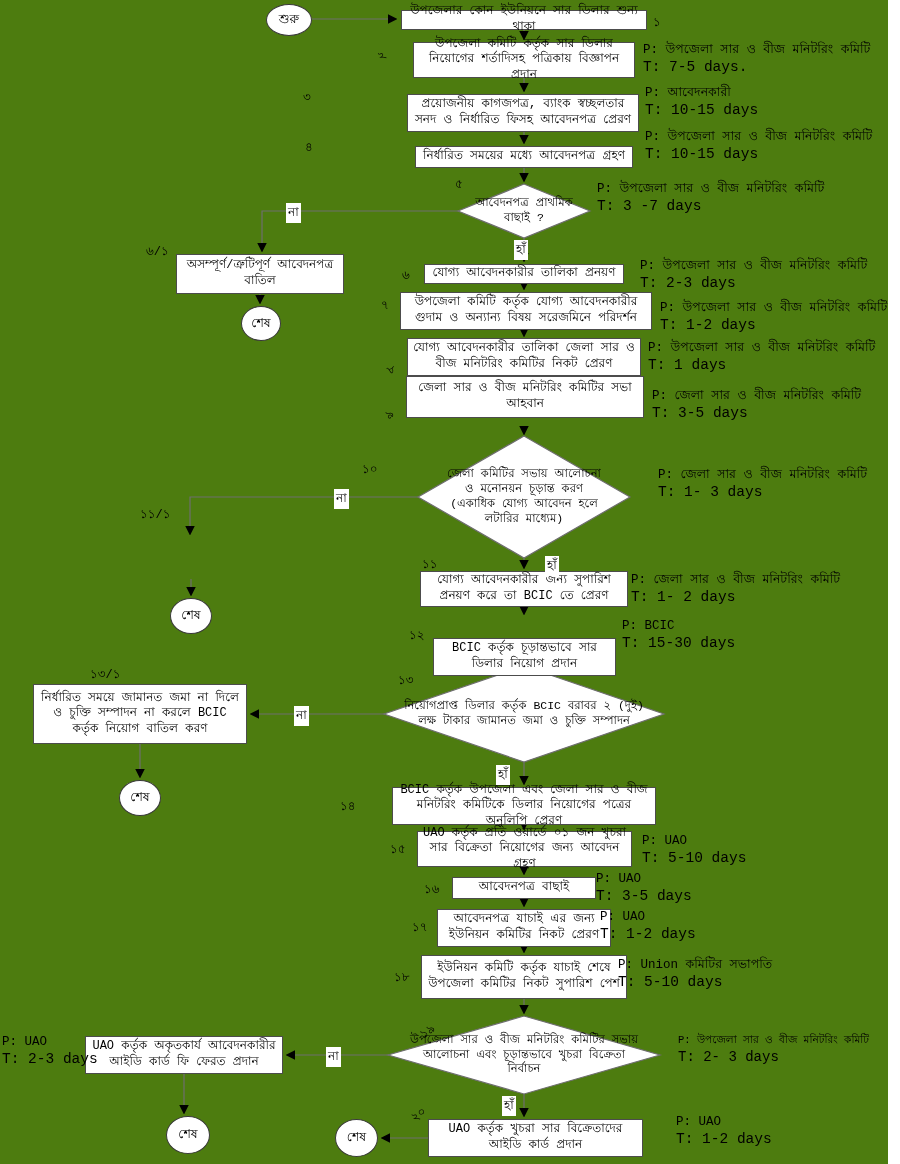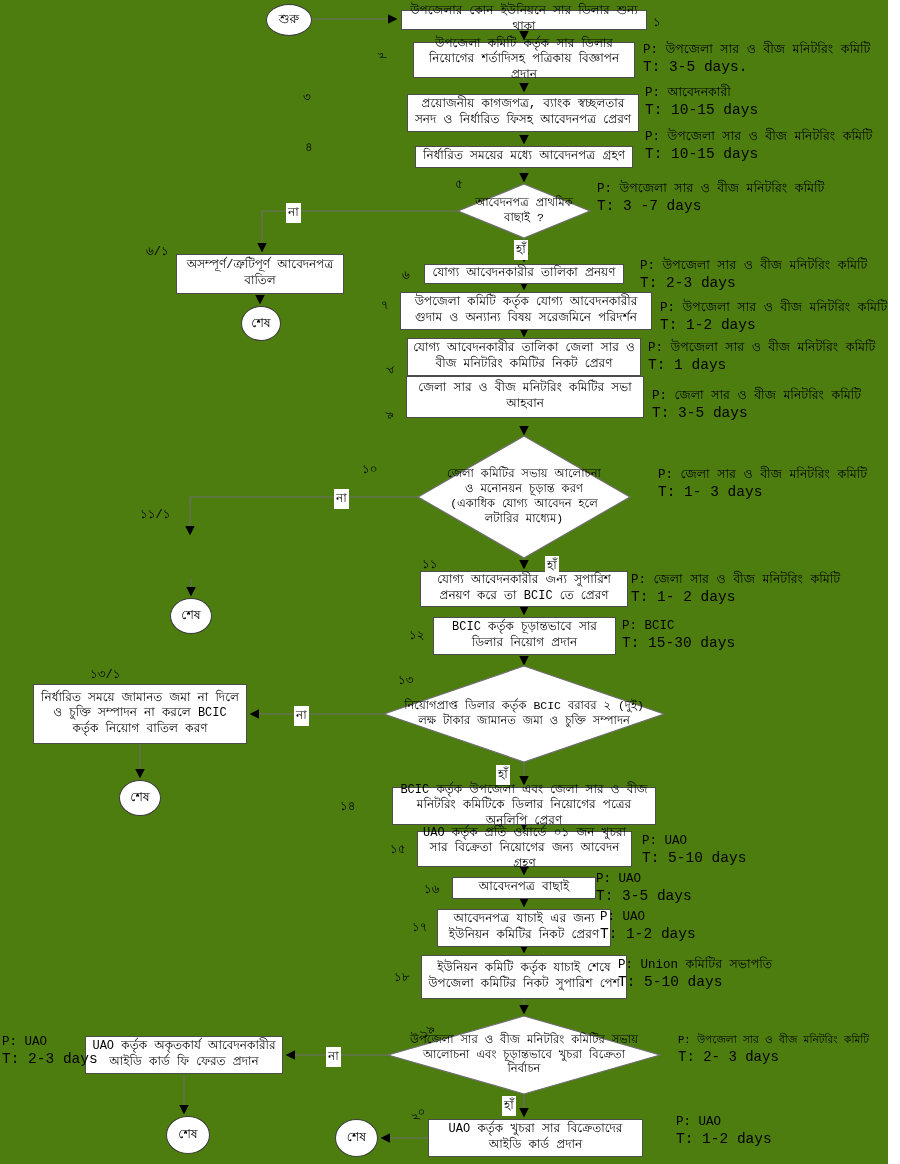--- a/index.html
+++ b/index.html
@@ -114,21 +114,21 @@
     </div>
   <div class="box" style="left:400px;top:292px;width:252px;height:38px">
       <span>উপজেলা কমিটি কর্তৃক যোগ্য আবেদনকারীর গুদাম ও অন্যান্য বিষয় সরেজমিনে পরিদর্শন</span>
     </div>
   <div class="box" style="left:406px;top:376px;width:238px;height:42px">
       <span>জেলা সার ও বীজ মনিটরিং কমিটির সভা আহবান</span>
     </div>
   <div class="box" style="left:420px;top:571px;width:208px;height:36px">
       <span>যোগ্য আবেদনকারীর জন্য সুপারিশ প্রনয়ণ করে তা BCIC তে প্রেরণ</span>
     </div>
-  <div class="box" style="left:433px;top:617px;width:183px;height:38px">
+  <div class="box" style="left:433px;top:638px;width:183px;height:38px">
       <span>BCIC কর্তৃক চূড়ান্তভাবে সার ডিলার নিয়োগ প্রদান</span>
     </div>
   <div class="box" style="left:33px;top:684px;width:214px;height:60px">
       <span>নির্ধারিত সময়ে জামানত জমা না দিলে ও চুক্তি সম্পাদন না করলে BCIC কর্তৃক নিয়োগ বাতিল করণ</span>
     </div>
   <div class="box" style="left:392px;top:787px;width:264px;height:38px">
       <span>BCIC কর্তৃক উপজেলা এবং জেলা সার ও বীজ মনিটরিং কমিটিকে ডিলার নিয়োগের পত্রের অনুলিপি প্রেরণ</span>
     </div>
   <div class="box" style="left:417px;top:831px;width:215px;height:36px">
       <span>UAO কর্তৃক প্রতি ওয়ার্ডে ০১ জন খুচরা সার বিক্রেতা নিয়োগের জন্য আবেদন গ্রহণ</span>
@@ -190,21 +190,21 @@
   <div class="lbl" style="left:514px;top:240px">হাঁ</div>
   <div class="lbl" style="left:334px;top:489px">না</div>
   <div class="lbl" style="left:545px;top:556px">হাঁ</div>
   <div class="lbl" style="left:294px;top:706px">না</div>
   <div class="lbl" style="left:496px;top:765px">হাঁ</div>
   <div class="lbl" style="left:326px;top:1047px">না</div>
   <div class="lbl" style="left:502px;top:1096px">হাঁ</div>
 
   <div class="ann" style="left:643px;top:42px">
       <div class="p">P: উপজেলা সার ও বীজ মনিটরিং কমিটি</div>
-      <div class="t">T: 3-5 days.</div>
+      <div class="t">T: 7-5 days.</div>
     </div>
   <div class="ann" style="left:645px;top:85px">
       <div class="p">P: আবেদনকারী</div>
       <div class="t">T: 10-15 days</div>
     </div>
   <div class="ann" style="left:645px;top:129px">
       <div class="p">P: উপজেলা সার ও বীজ মনিটরিং  কমিটি</div>
       <div class="t">T: 10-15 days</div>
     </div>
   <div class="ann" style="left:597px;top:181px">

